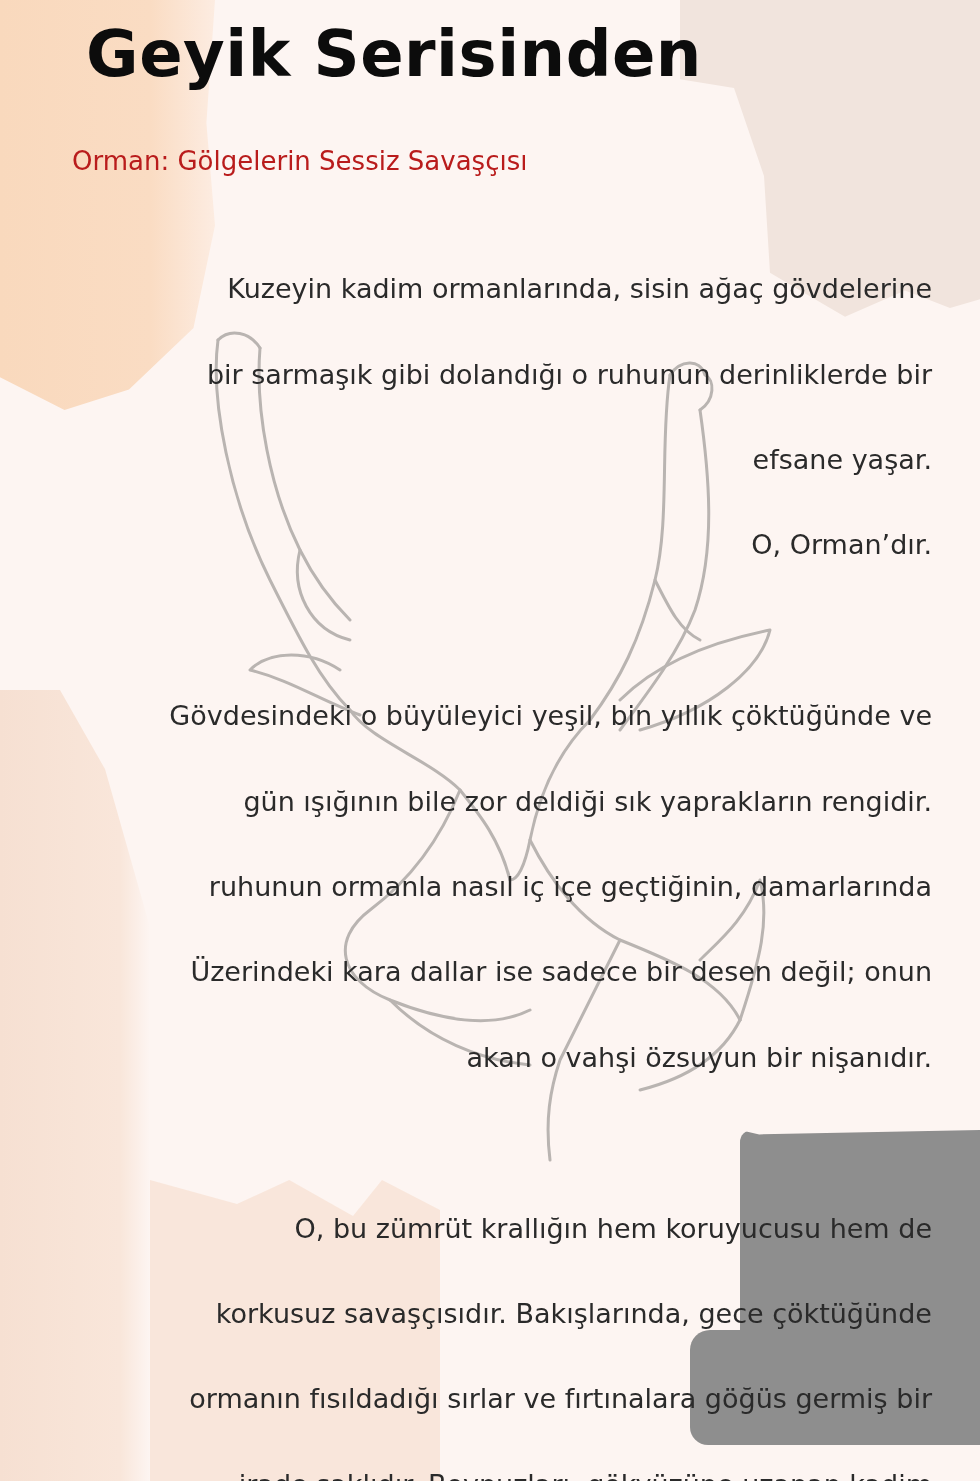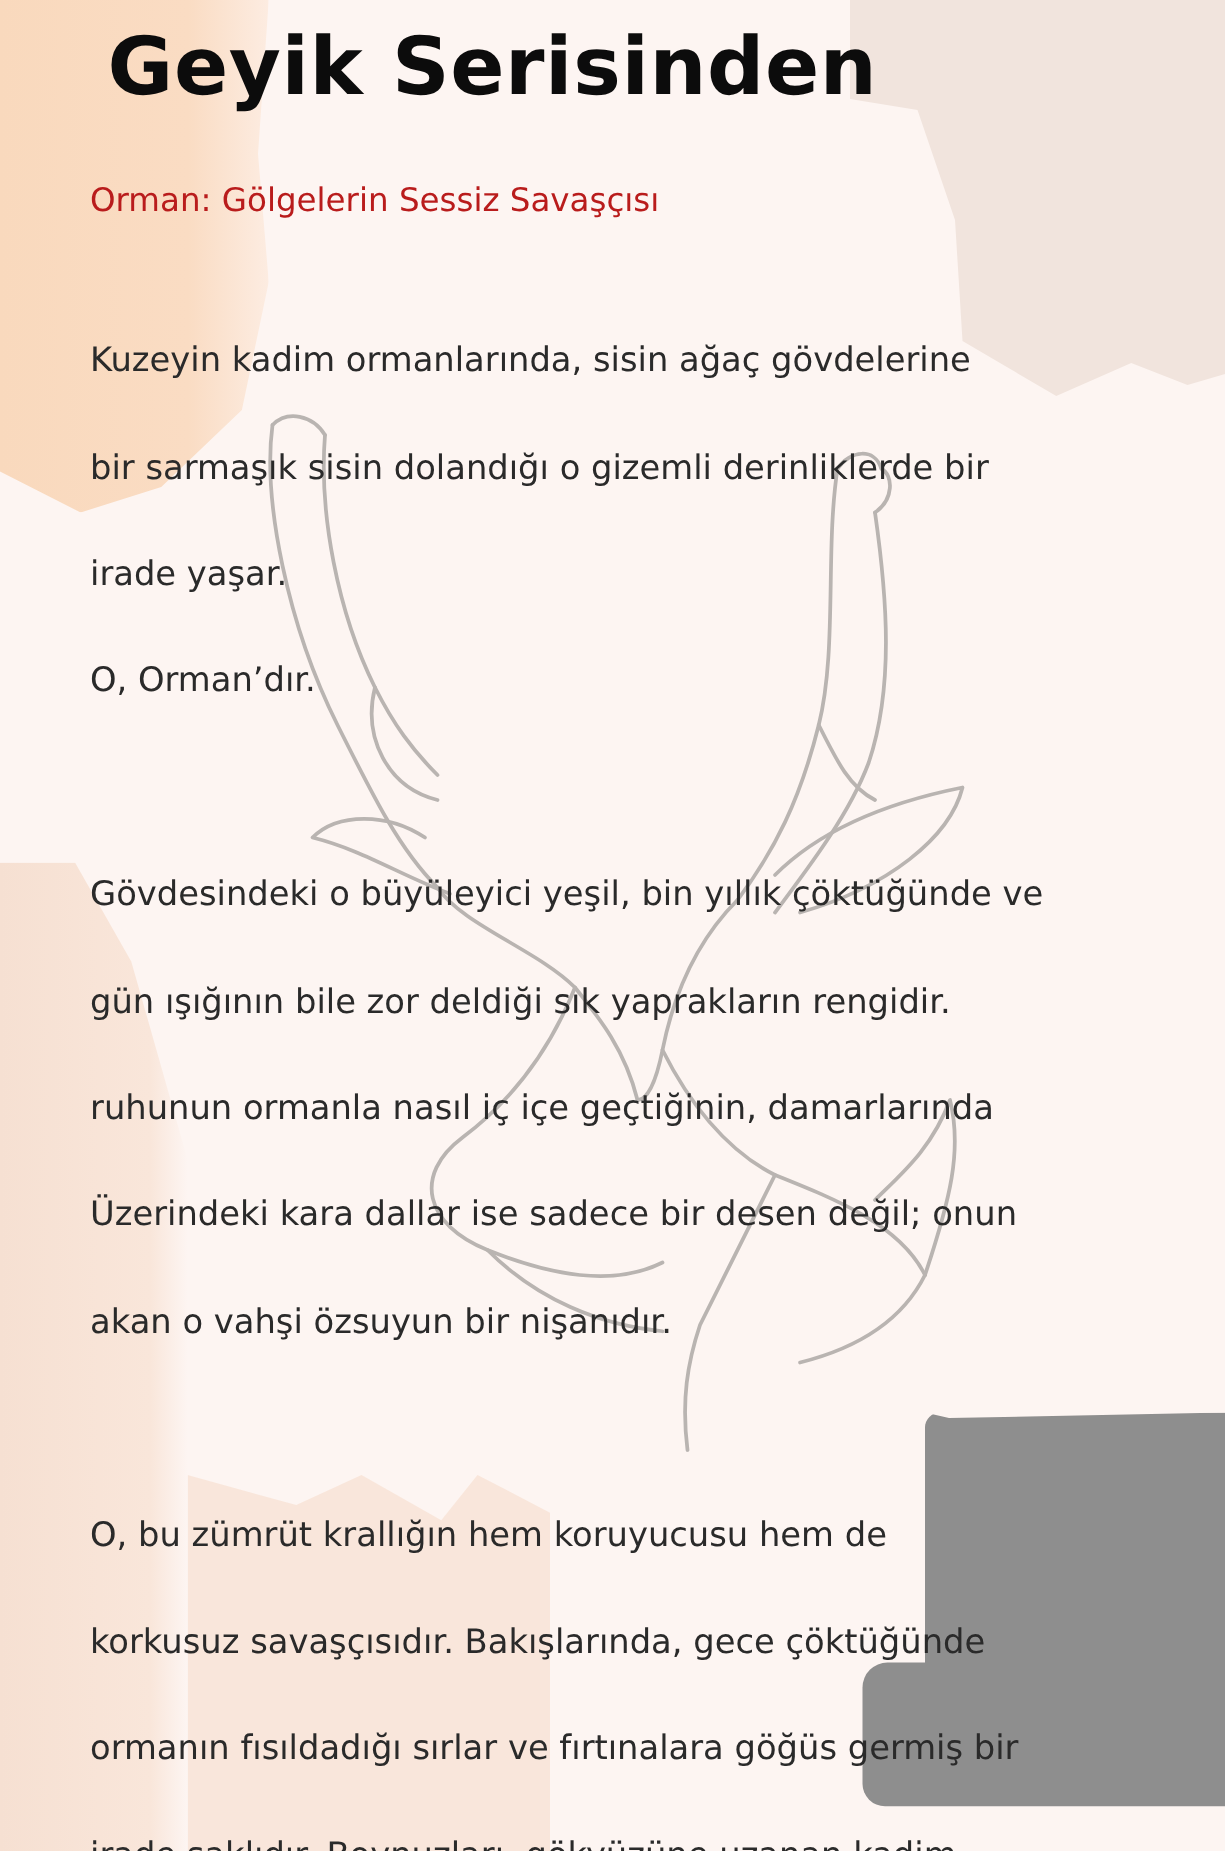--- a/index.html
+++ b/index.html
@@ -99,20 +99,21 @@
       margin: 0 0 42.7px 0;
       font-size: 26px;
       color: #b91c1c;
     }
     .para {
       margin: 0 0 42.7px 0;
       white-space: pre-line;
     }
     .para .line {
       display: block;
+      text-align: right;
     }
   </style>
 </head>
 <body>
 
 <div class="bg-layer peach-top"></div>
 <div class="bg-layer peach-left"></div>
 <div class="bg-layer peach-bottom"></div>
 <div class="bg-layer beige-right"></div>
 <div class="bg-layer grey-stroke"></div>
@@ -147,22 +148,22 @@
 </svg>
 
 <div class="content">
   <h1 class="title">Geyik Serisinden</h1>
 
   <div class="body-text">
     <p class="subtitle">Orman: Gölgelerin Sessiz Savaşçısı</p>
 
     <p class="para">
       <span class="line">Kuzeyin kadim ormanlarında, sisin ağaç gövdelerine</span>
-      <span class="line">bir sarmaşık sisin dolandığı o gizemli derinliklerde bir</span>
-      <span class="line">irade yaşar.</span>
+      <span class="line">bir sarmaşık gibi dolandığı o ruhunun derinliklerde bir</span>
+      <span class="line">efsane yaşar.</span>
       <span class="line">O, Orman’dır.</span>
     </p>
 
     <p class="para">
       <span class="line">Gövdesindeki o büyüleyici yeşil, bin yıllık çöktüğünde ve</span>
       <span class="line">gün ışığının bile zor deldiği sık yaprakların rengidir.</span>
       <span class="line">ruhunun ormanla nasıl iç içe geçtiğinin, damarlarında</span>
       <span class="line">Üzerindeki kara dallar ise sadece bir desen değil; onun</span>
       <span class="line">akan o vahşi özsuyun bir nişanıdır.</span>
     </p>

